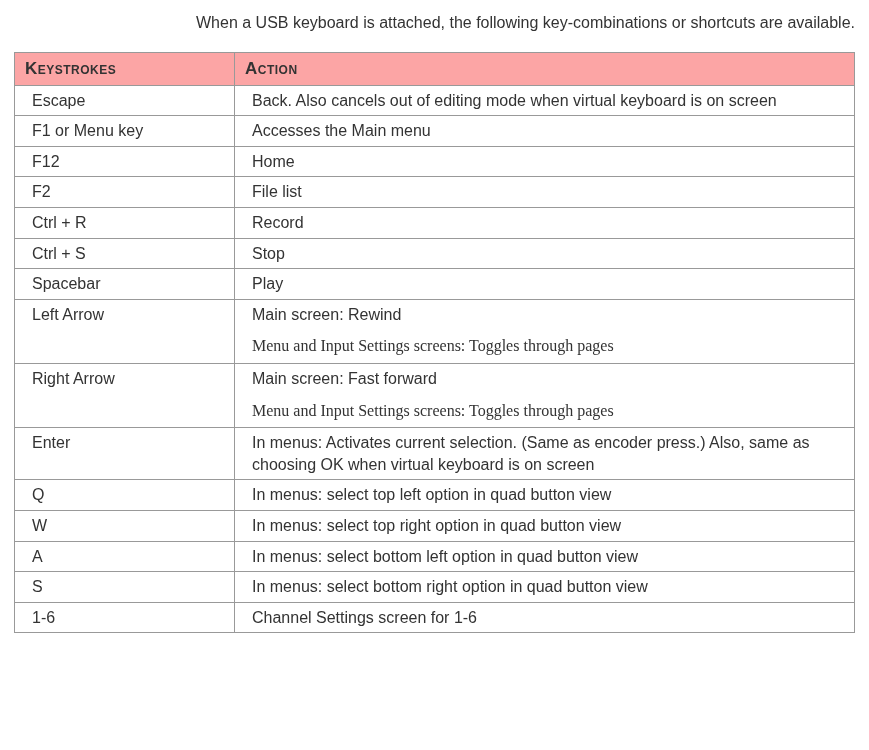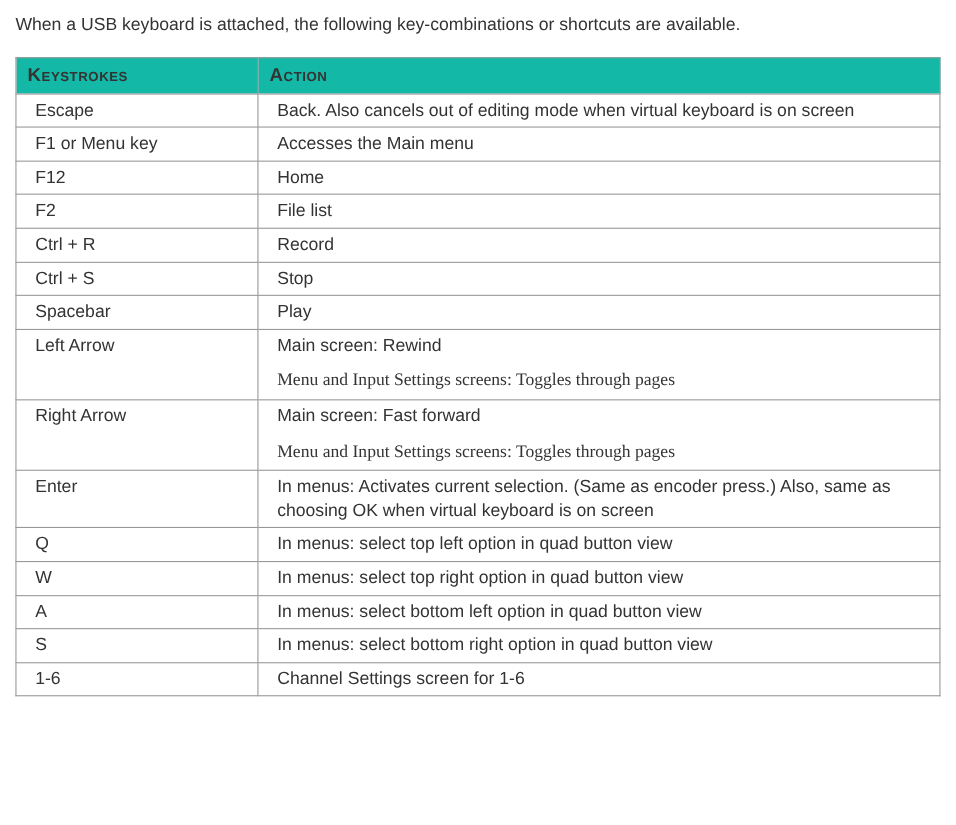--- a/index.html
+++ b/index.html
@@ -8,35 +8,36 @@
     font-family: Verdana, Geneva, sans-serif;
     font-size: 16px;
     color: #333;
     background: #fff;
     width: 869px;
     box-sizing: border-box;
   }
   .intro {
     margin: 0 0 18px 0;
     line-height: 1.35;
+    text-align: right;
   }
   table {
     border-collapse: collapse;
     width: 100%;
     table-layout: fixed;
   }
   col.col-key { width: 220px; }
   col.col-action { width: auto; }
   th, td {
     border: 1px solid #999;
     text-align: left;
     vertical-align: top;
   }
   th {
-    background: #14b8a6;
+    background: #fca5a5;
     font-variant: small-caps;
     font-weight: bold;
     font-size: 17px;
     letter-spacing: 0.5px;
     padding: 6px 10px;
   }
   td {
     padding: 4px 17px;
     line-height: 1.35;
   }

